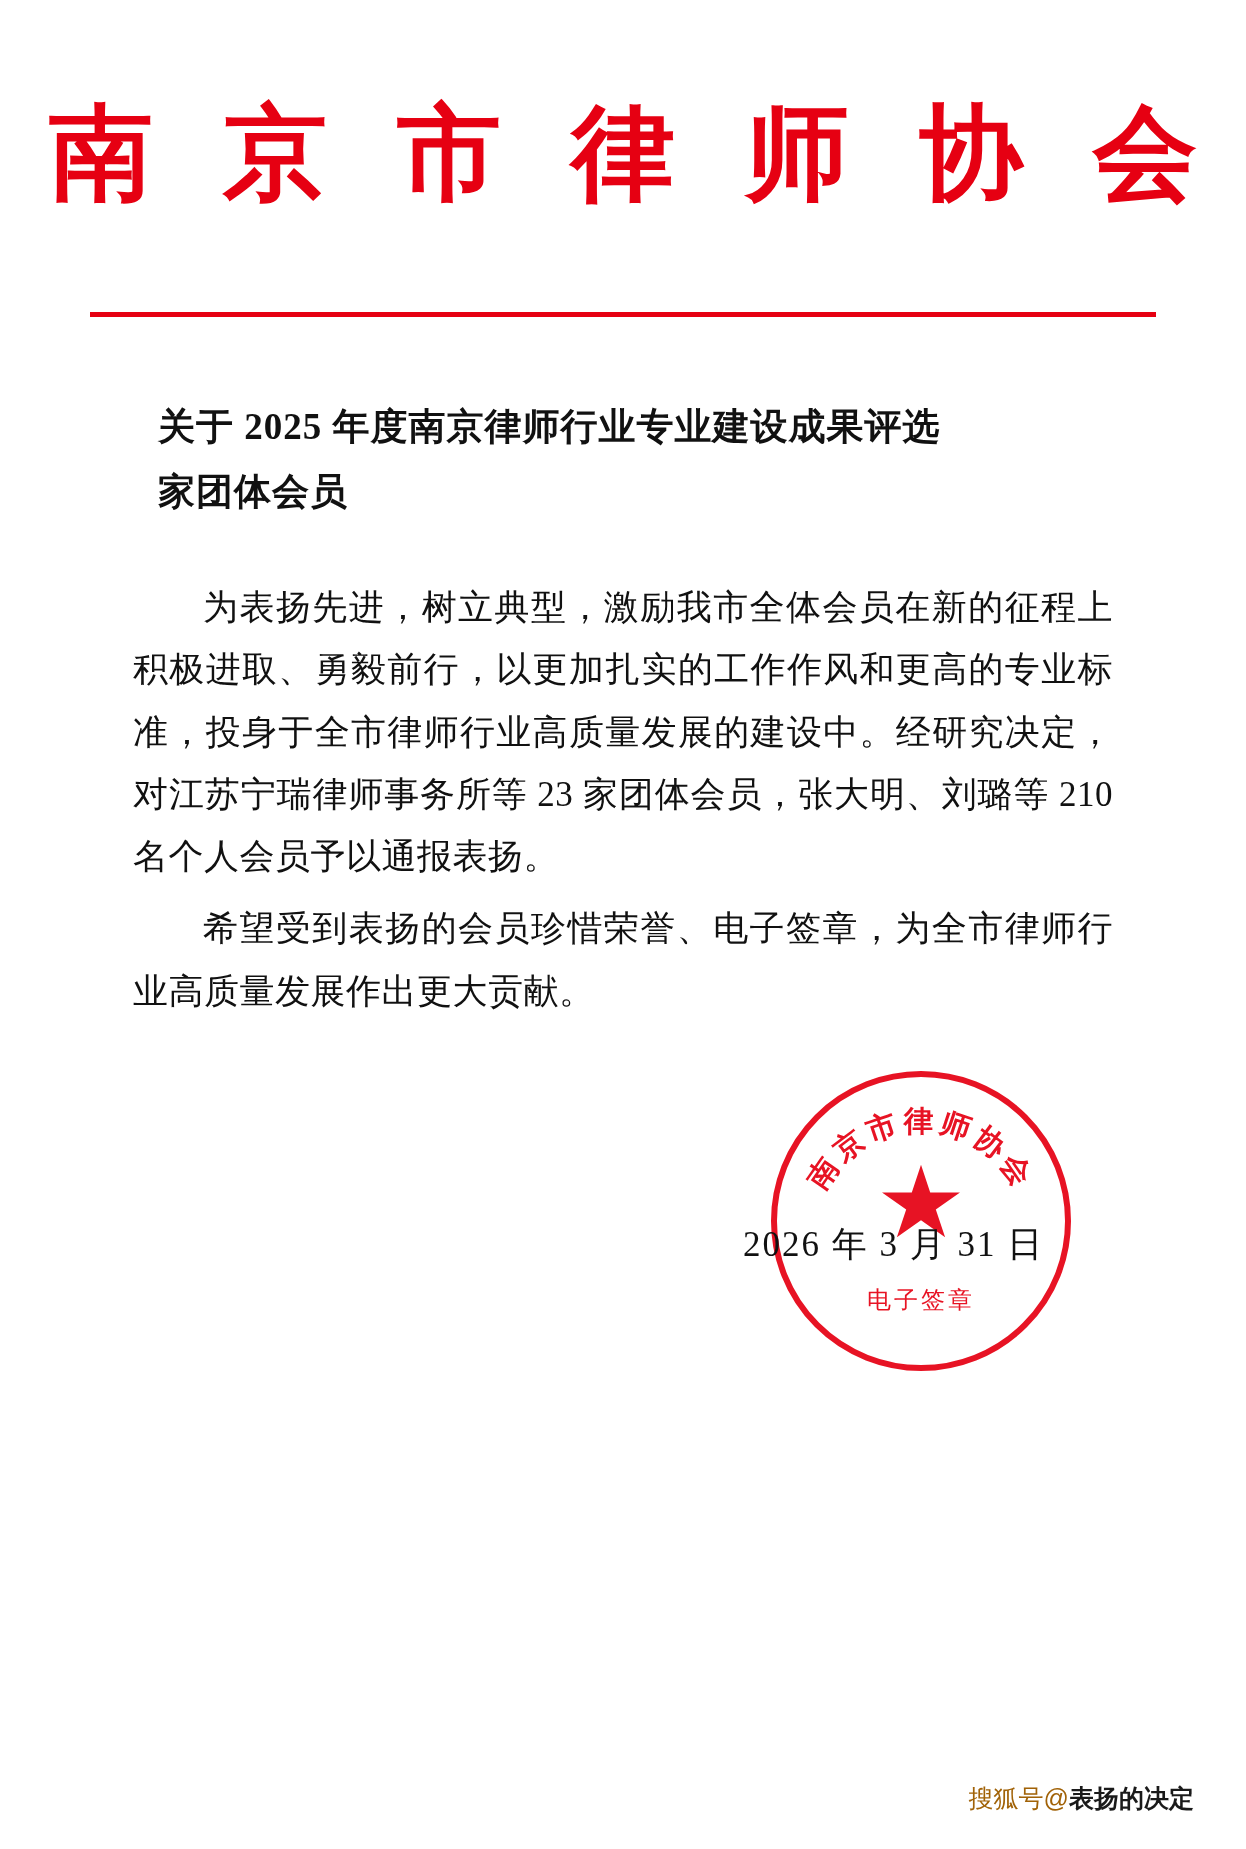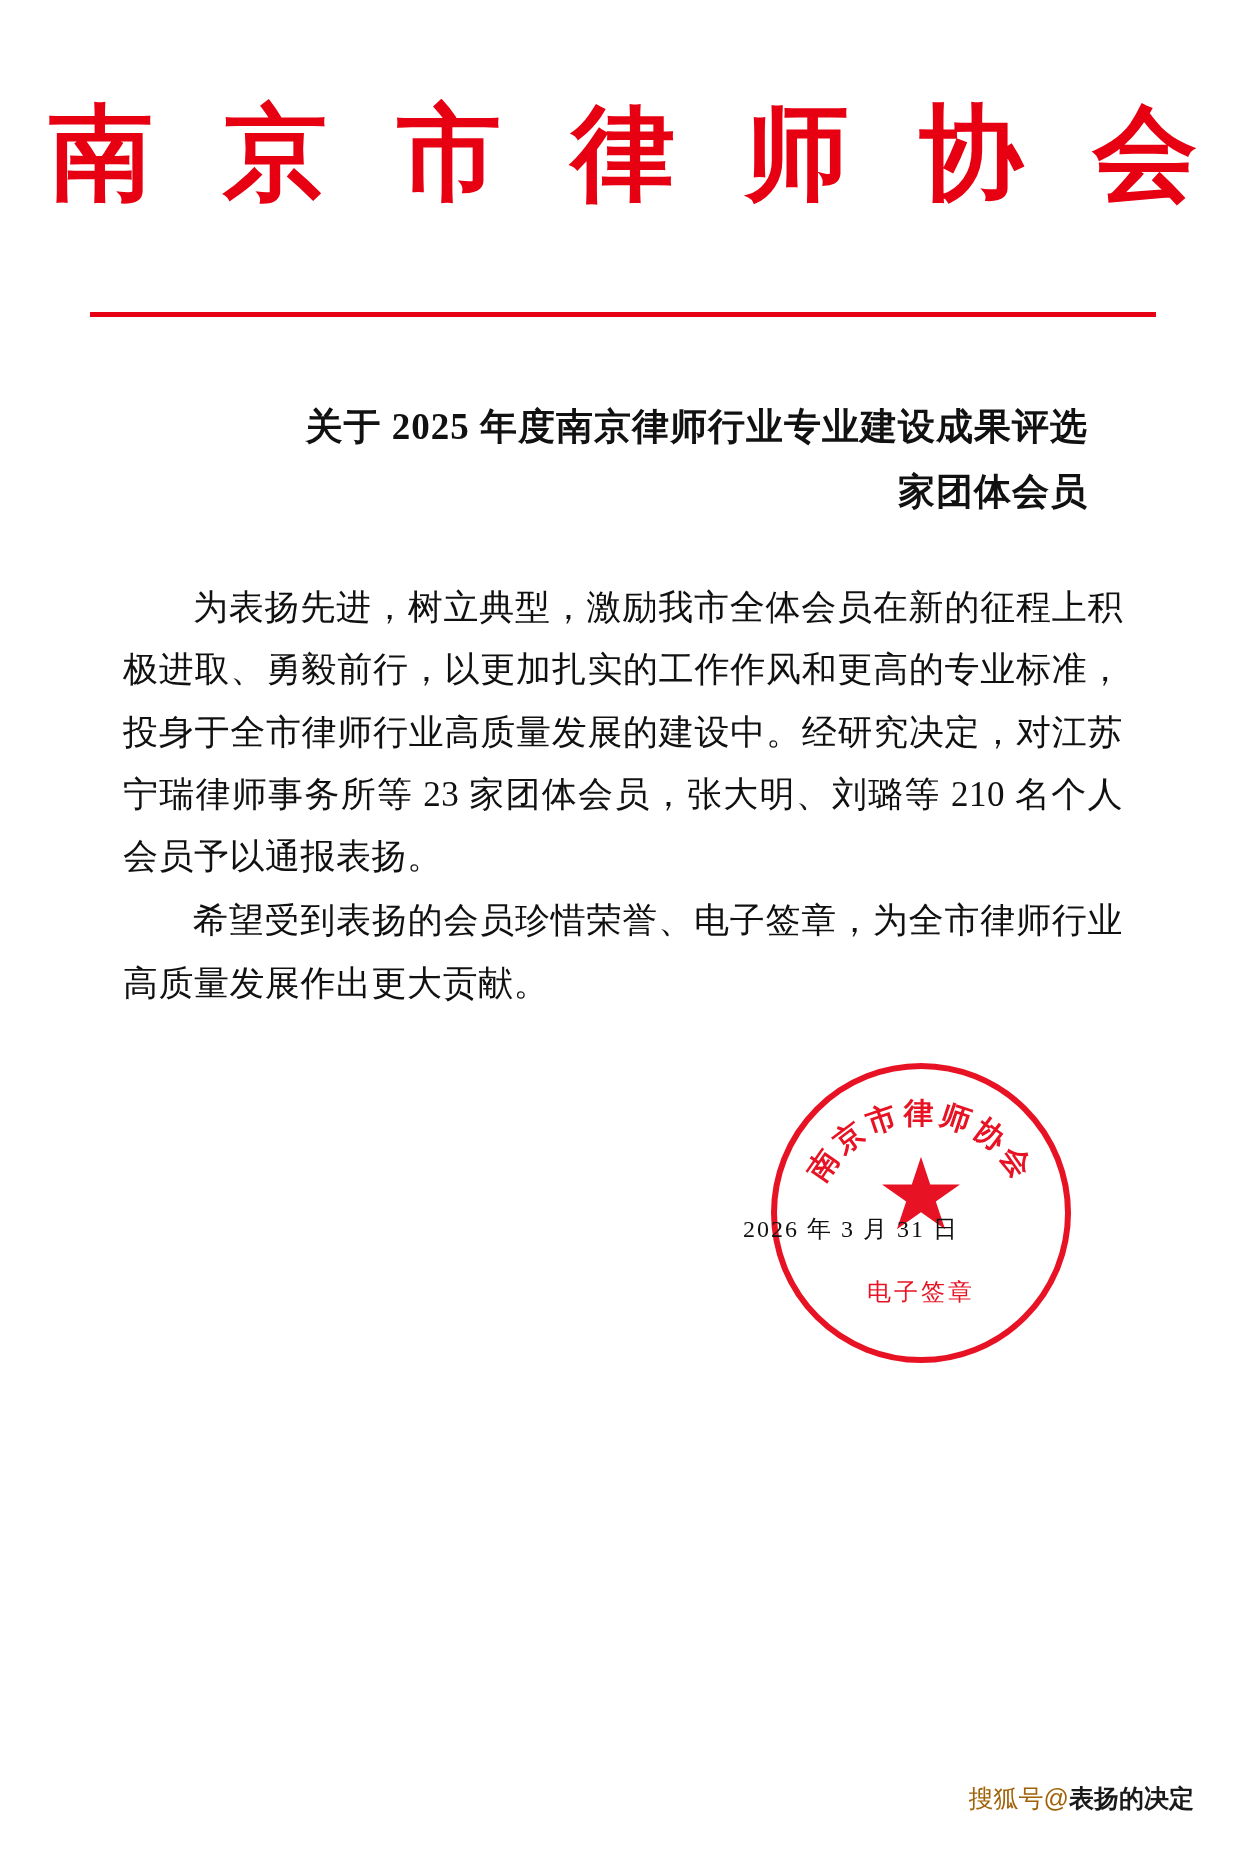--- a/index.html
+++ b/index.html
@@ -43,41 +43,41 @@
     margin: 100px auto 0 auto;
     width: 1066px;
     height: 5px;
     background: #e60012;
   }
 
   
   .doc-title {
     margin: 78px auto 0 auto;
     width: 930px;
-    text-align: right;
+    text-align: left;
     font-weight: 700;
     font-size: 37px;
     line-height: 1.75;
     letter-spacing: 1px;
     color: #111;
   }
 
   
   .doc-body {
     margin: 52px auto 0 auto;
     width: 1000px;
   }
   .para {
     font-size: 35px;
     line-height: 1.78;
     text-align: justify;
     text-justify: inter-ideograph;
     text-indent: 2em;
     letter-spacing: 0.5px;
-    margin: 0;
+    margin: 10px;
   }
   .para + .para {
     margin-top: 2px;
   }
   .attachment {
     margin-top: 56px;
   }
 
   
   .sign-block {
@@ -128,21 +128,21 @@
     text-align: center;
     color: #e60012;
     font-size: 24px;
     font-weight: 400;
     letter-spacing: 3px;
   }
   .sign-date {
     position: absolute;
     left: 620px;
     top: 150px;
-    font-size: 24px;
+    font-size: 35px;
     letter-spacing: 2px;
     color: #111;
     white-space: nowrap;
   }
 
   
   .source-mark {
     position: absolute;
     right: 52px;
     bottom: 34px;

